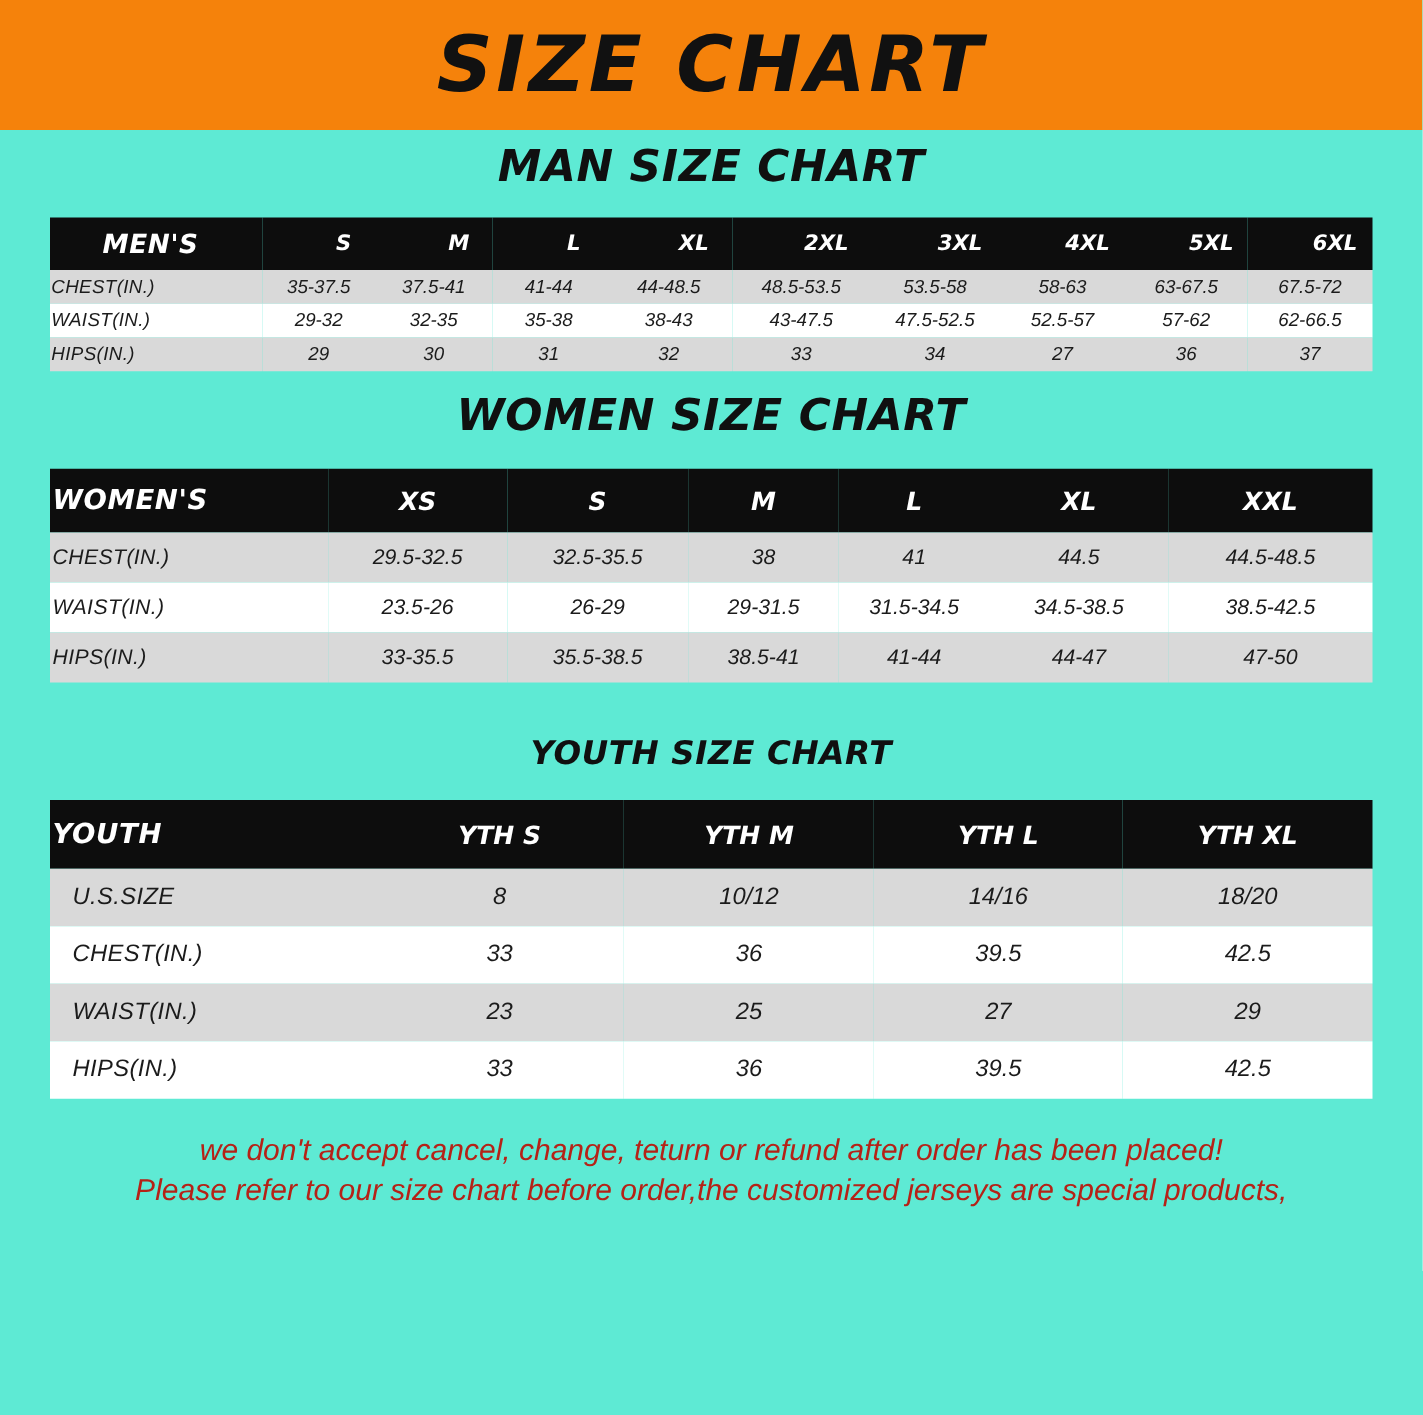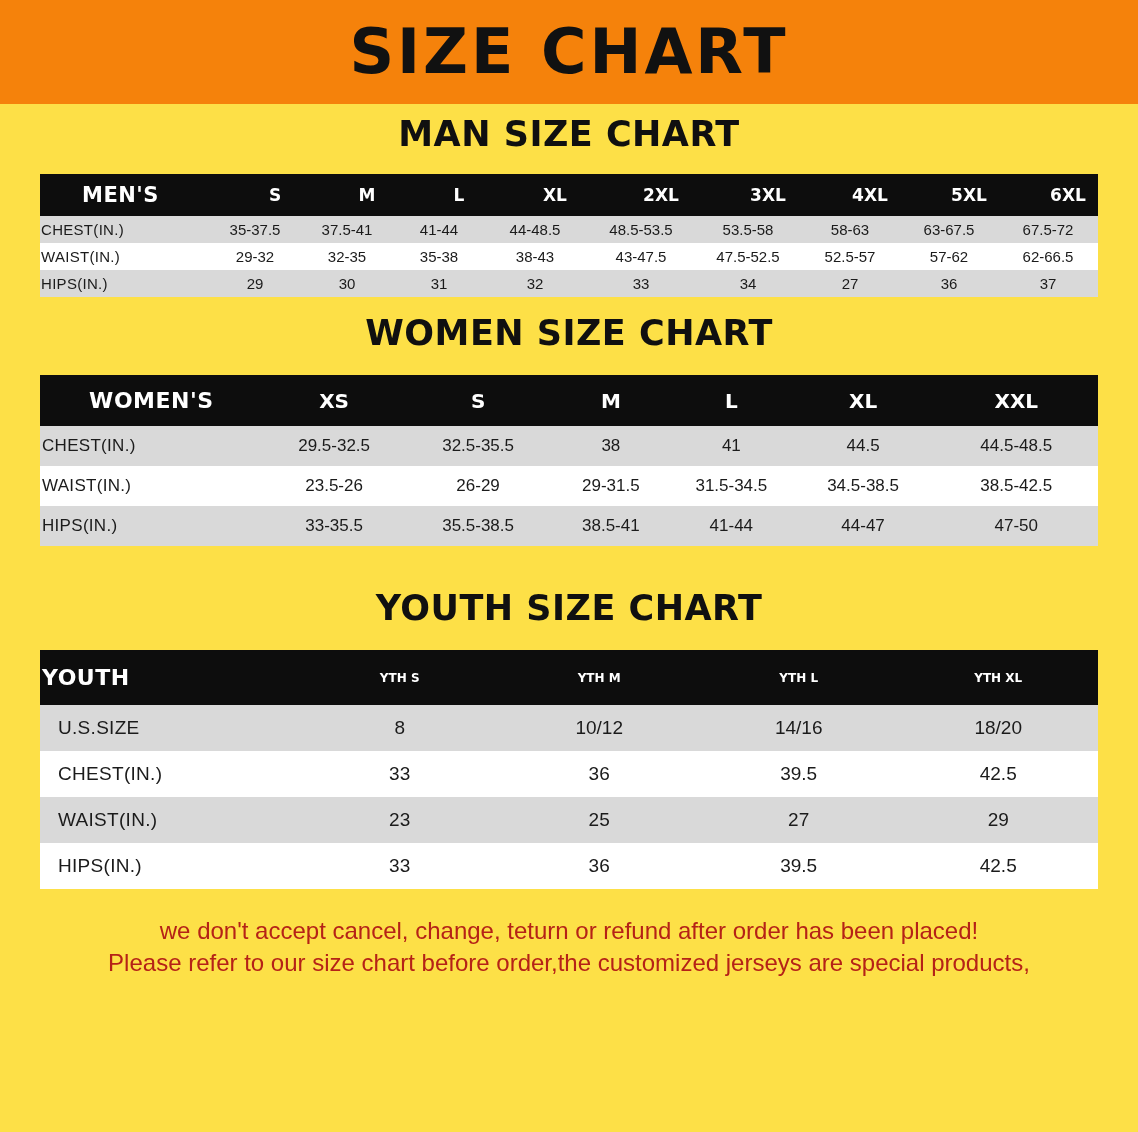--- a/index.html
+++ b/index.html
@@ -10,21 +10,22 @@
     width: 1138px;
     height: 1132px;
     background: #ffffff;
     font-family: "Liberation Sans", sans-serif;
     overflow: hidden;
   }
   .page {
     position: relative;
     width: 1138px;
     height: 1132px;
-    background: #fde047;
+    background: #5eead4;
+    font-style: italic;
   }
   
   .banner {
     width: 100%;
     height: 104px;
     background: #F5820B;
     display: flex;
     align-items: center;
     justify-content: center;
   }
@@ -48,21 +49,21 @@
     font-size: 35px;
     margin-top: 10px;
     margin-bottom: 20px;
   }
   .title-women {
     font-size: 35px;
     margin-top: 16px;
     margin-bottom: 22px;
   }
   .title-youth {
-    font-size: 35px;
+    font-size: 26px;
     margin-top: 42px;
     margin-bottom: 22px;
   }
   
   .table-wrap {
     margin: 0 40px;
   }
   table {
     width: 1058px;
     border-collapse: collapse;
@@ -98,25 +99,25 @@
   tbody tr.shade td { background: #d9d9d9; }
   tbody tr.plain td { background: #ffffff; }
 
   
   #men-table thead th { font-size: 17px; padding-left: 42px; }
   #men-table thead th.first-col { font-size: 21px; }
   #men-table tbody td { font-size: 15px; padding: 5px 1px; }
 
   
   #women-table thead th { font-size: 20px; padding: 13px 2px; }
-  #women-table thead th.first-col { font-size: 22px; text-align: center; }
+  #women-table thead th.first-col { font-size: 22px; }
   #women-table tbody td { font-size: 17px; padding: 10px 2px; }
 
   
-  #youth-table thead th { font-size: 12px; padding: 15px 2px; }
+  #youth-table thead th { font-size: 20px; padding: 15px 2px; }
   #youth-table thead th.first-col { font-size: 22px; }
   #youth-table tbody td { font-size: 19px; padding: 12px 18px; }
 
   
   .note {
     margin: 26px 34px 0 34px;
     color: #b52217;
     font-family: "Liberation Sans", sans-serif;
     font-size: 24px;
     line-height: 1.35;

